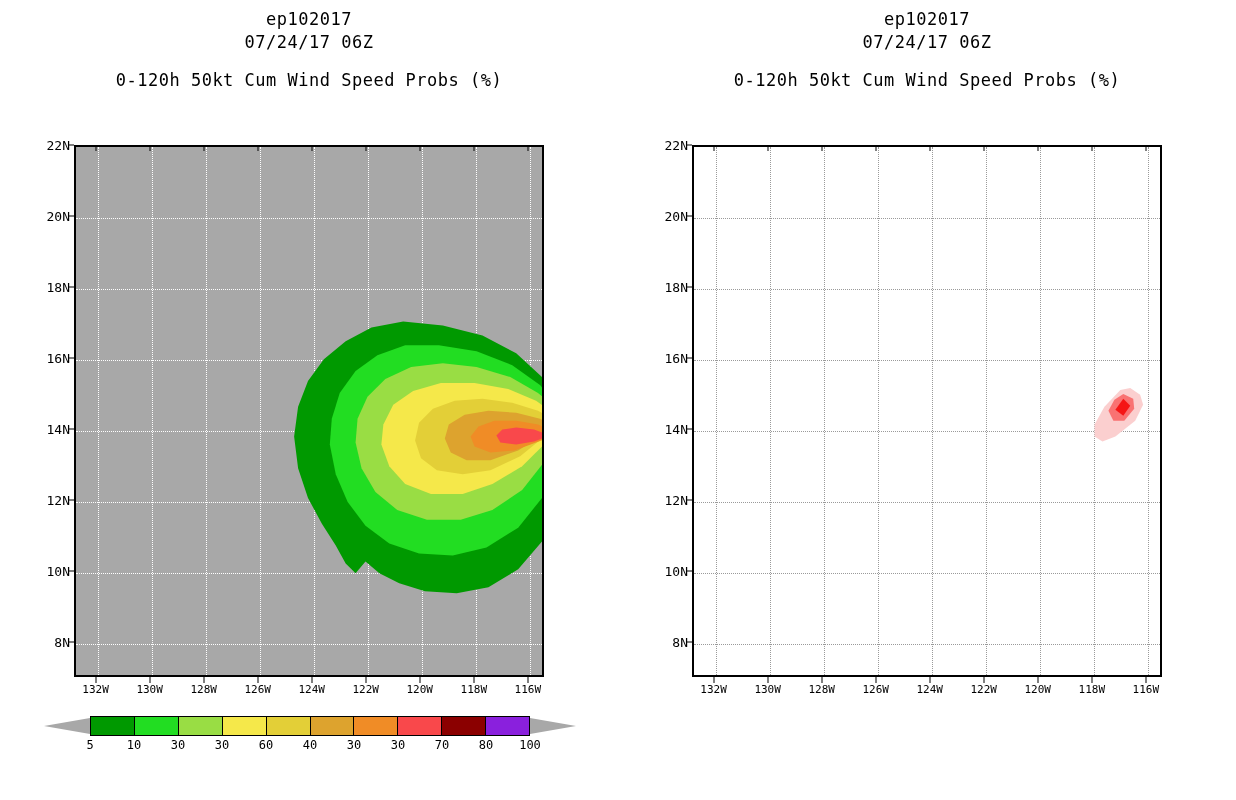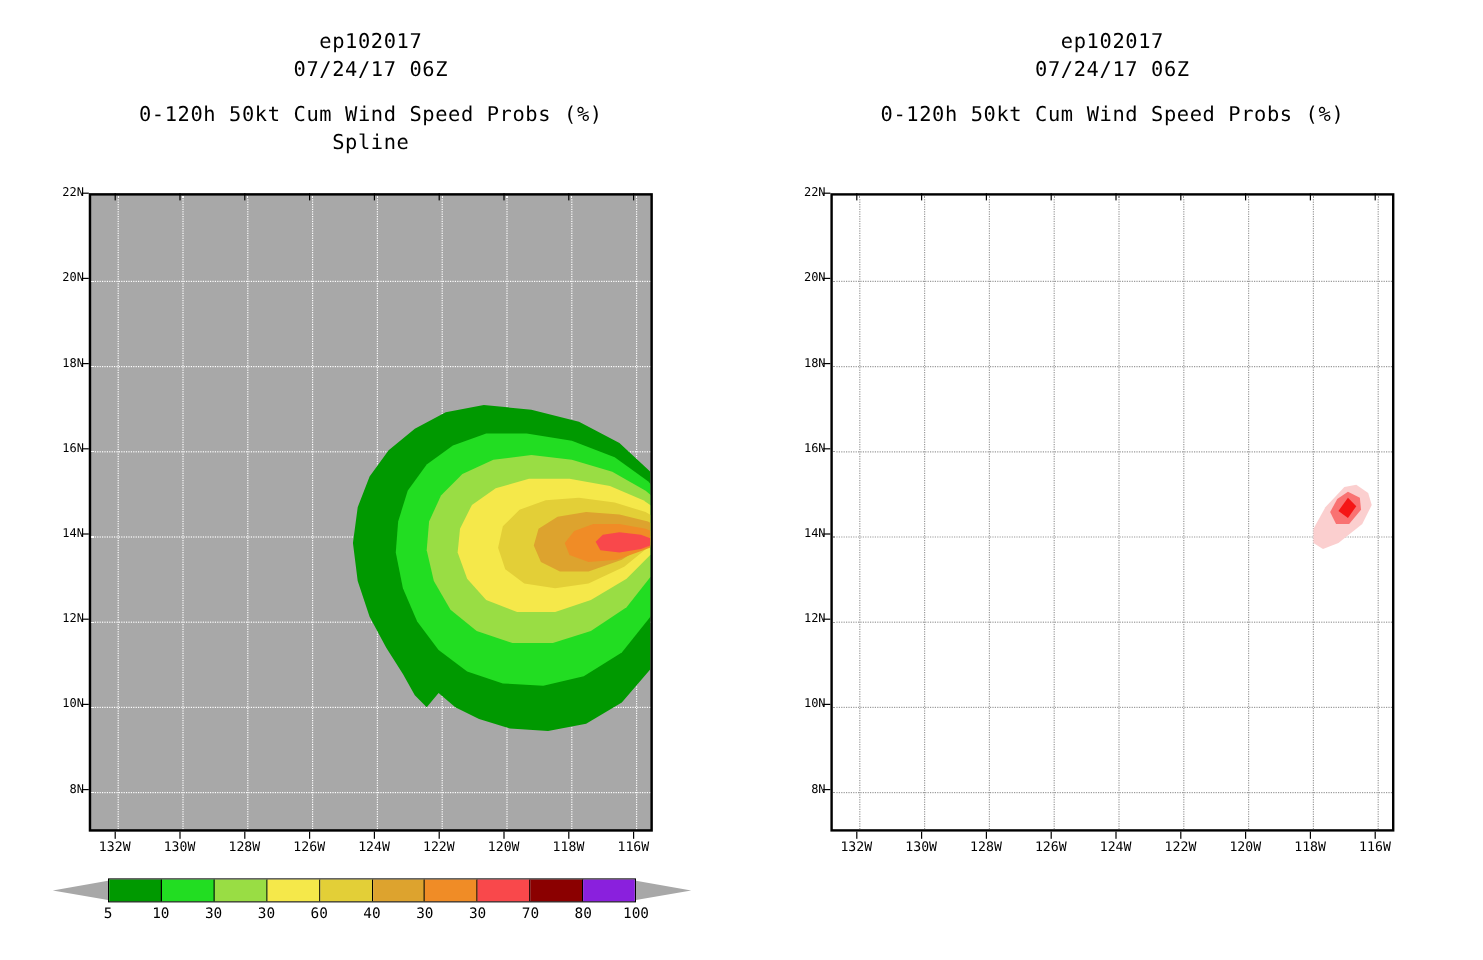--- a/index.html
+++ b/index.html
@@ -1,21 +1,21 @@
 <!DOCTYPE html>
 <html><head>
 <meta charset="utf-8">
 <style>
   html,body{margin:0;padding:0;background:#ffffff;}
   body{
     width:1236px;height:800px;
     font-family:"DejaVu Sans Mono","Liberation Mono",monospace;
     color:#000;overflow:hidden;position:relative;
   }
-  .panel{position:absolute;top:16px;height:688px;width:618px;}
+  .panel{position:absolute;top:0;height:688px;width:618px;}
   .panel-left{left:0;}
   .panel-right{left:618px;}
 
   .titles{position:absolute;left:0;width:618px;top:8px;text-align:center;}
   .t-id{font-size:17px;letter-spacing:.5px;line-height:22px;}
   .t-date{font-size:17px;letter-spacing:.5px;line-height:24px;}
   .t-main{font-size:17px;letter-spacing:.5px;line-height:24px;margin-top:14px;white-space:nowrap;}
   .t-sub{font-size:17px;letter-spacing:.5px;line-height:22px;}
 
   
@@ -25,21 +25,21 @@
   .map-bg-white{background:#ffffff;}
 
   .grid-line{position:absolute;background:transparent;}
   .gl-h{left:0;width:100%;height:0;border-top:1px dotted #9a9a9a;}
   .gl-v{top:0;height:100%;width:0;border-left:1px dotted #9a9a9a;}
   .gl-h-w{left:0;width:100%;height:0;border-top:1px dotted #ffffff;}
   .gl-v-w{top:0;height:100%;width:0;border-left:1px dotted #ffffff;}
 
   
   .ytick{position:absolute;right:100%;margin-right:4px;transform:translateY(-50%);
-         font-size:10px;white-space:nowrap;letter-spacing:0px;}
+         font-size:13px;white-space:nowrap;letter-spacing:0px;}
   .ytick-mark{position:absolute;left:-6px;width:6px;height:0;border-top:1.5px solid #000;transform:translateY(-50%);}
   .xtick{position:absolute;top:100%;margin-top:6px;transform:translateX(-50%);
          font-size:11px;white-space:nowrap;}
   .xtick-mark{position:absolute;top:-6px;height:6px;width:0;border-left:1.5px solid #000;transform:translateX(-50%);}
   .xtick-mark-top{position:absolute;top:0px;height:6px;width:0;border-left:1.5px solid #000;transform:translateX(-50%);}
 
   
   .cbar{position:absolute;top:716px;height:20px;}
   .cbar-left{left:90px;width:440px;}
   .cbar-cells{position:absolute;inset:0;display:flex;border:1px solid #000;box-sizing:border-box;}
@@ -55,21 +55,20 @@
 </style>
 </head>
 <body>
 
 <div class="panel panel-left">
 
   <div class="titles">
     <div class="t-id">ep102017</div>
     <div class="t-date">07/24/17 06Z</div>
     <div class="t-main">0-120h 50kt Cum Wind Speed Probs (%)</div>
-    <div class="t-sub">Spline</div>
   </div>
 
   <div class="map-wrap">
     <div class="map-frame map-bg-gray">
       <div id="grid-left">
           <div class="grid-line gl-h-w" style="top: 70.9333px;"></div>
           <div class="grid-line gl-h-w" style="top: 141.867px;"></div>
           <div class="grid-line gl-h-w" style="top: 212.8px;"></div>
           <div class="grid-line gl-h-w" style="top: 283.733px;"></div>
           <div class="grid-line gl-h-w" style="top: 354.667px;"></div>

